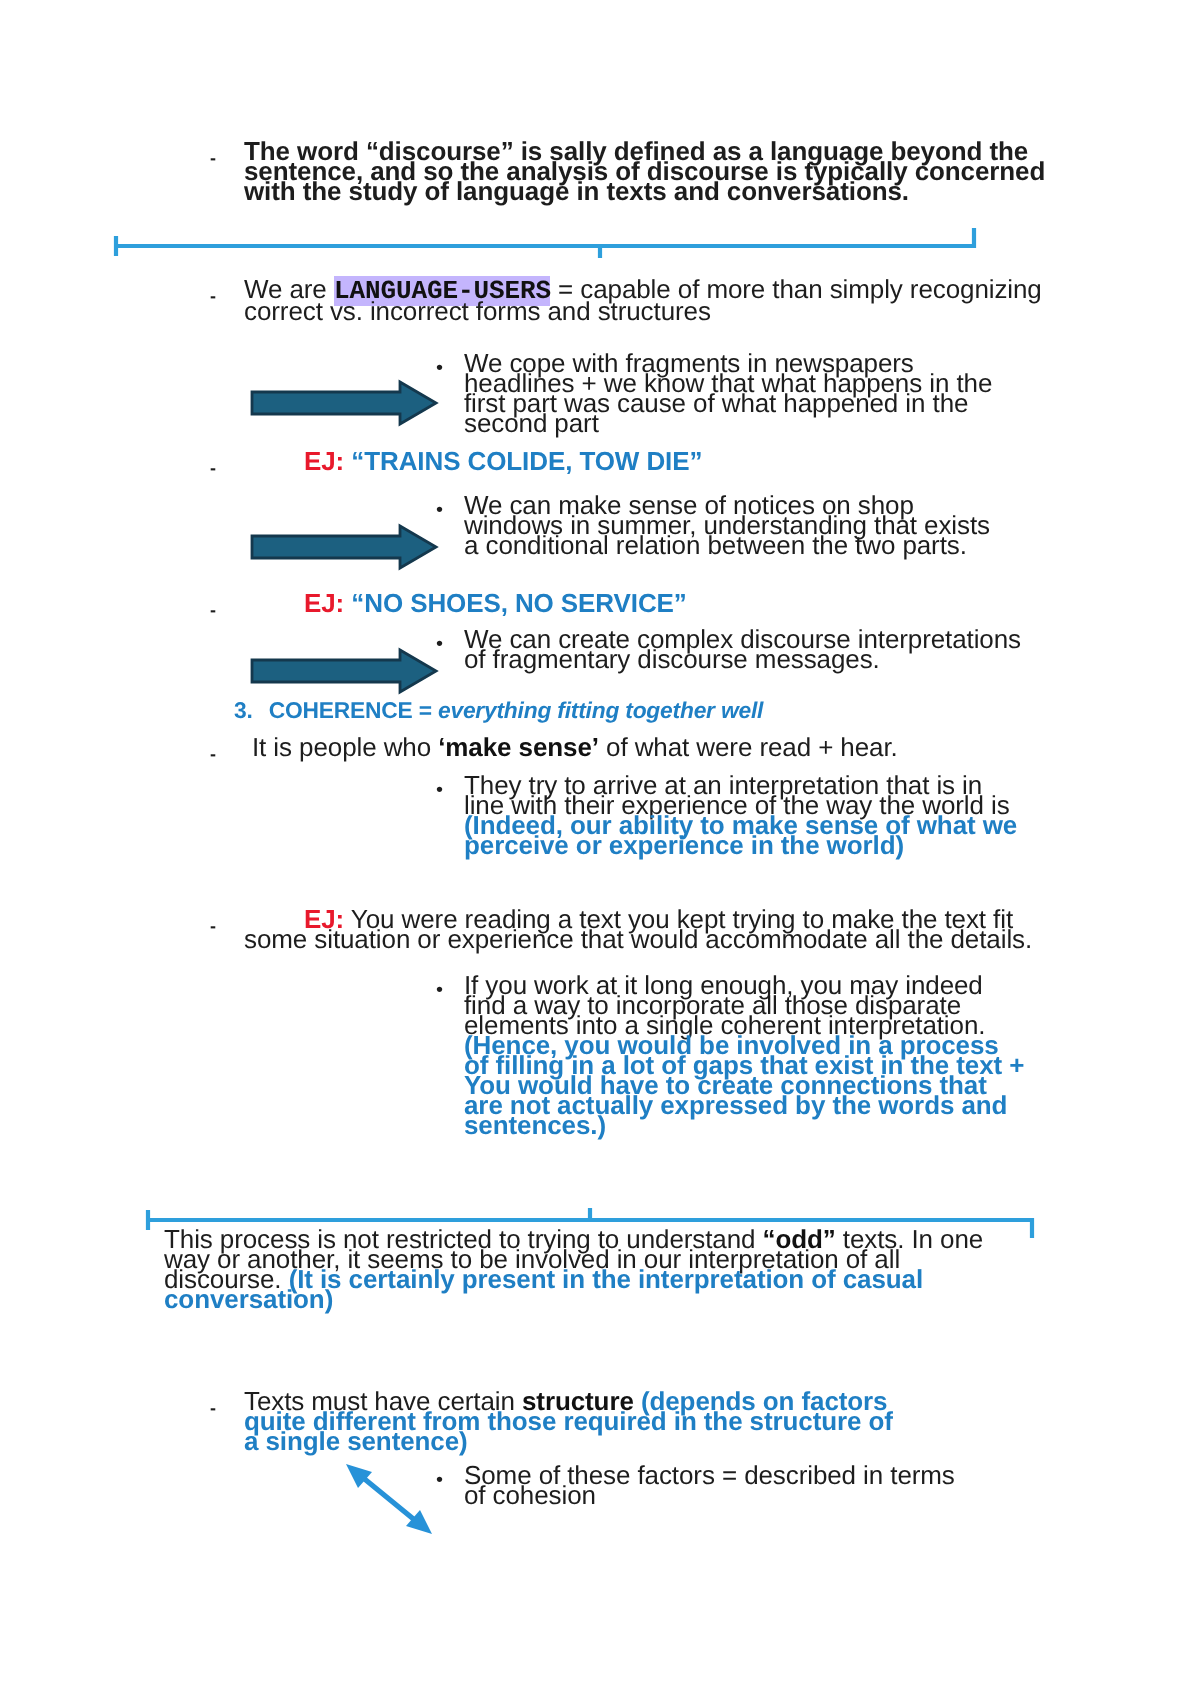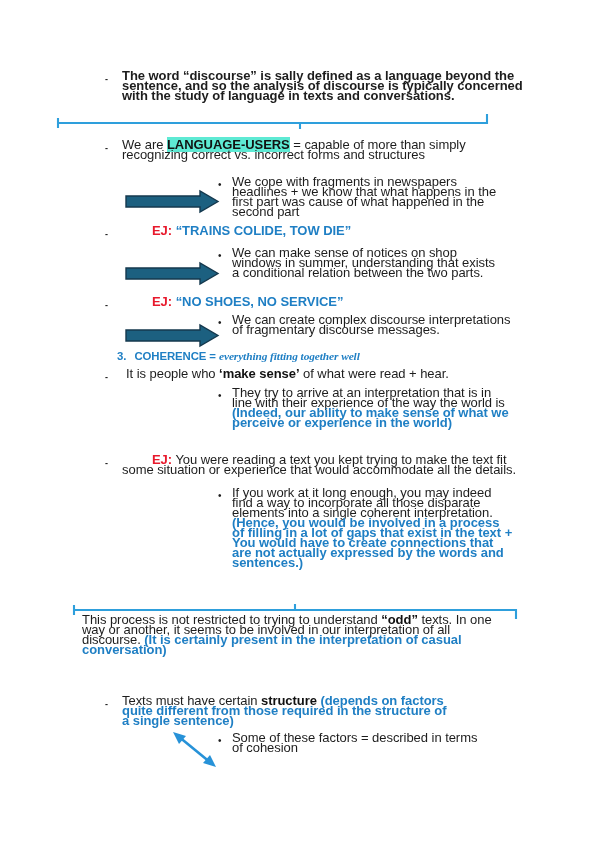--- a/index.html
+++ b/index.html
@@ -44,34 +44,34 @@
   
   .dot {
     position: absolute;
     font-size: 10px;
     line-height: 16.2px;
     color: #1d1d1d;
   }
 
   .blue      { color: #1f7fc4; font-weight: bold; }
   .red       { color: #e8192c; font-weight: bold; padding-left: 30px; }
-  .hl        { background: #5eead4; font-weight: bold; color: #111; }
+  .hl        { background: #c4b5fd; font-weight: bold; color: #111; font-family: Liberation Mono, monospace; }
   .ital      { font-style: italic; }
   .bld       { font-weight: bold; color:#111; }
 
   
   .heading {
     position: absolute;
     font-size: 11.4px;
     line-height: 17px;
     color: #1f7fc4;
     font-weight: bold;
     letter-spacing: -0.1px;
   }
-  .heading .ital { font-style: italic; font-family: Liberation Serif, serif; }
+  .heading .ital { font-style: italic; }
 
   
   .ovl {
     position: absolute;
     left: 0; top: 0;
     width: 599px; height: 848px;
     pointer-events: none;
   }
 </style>
 </head>

